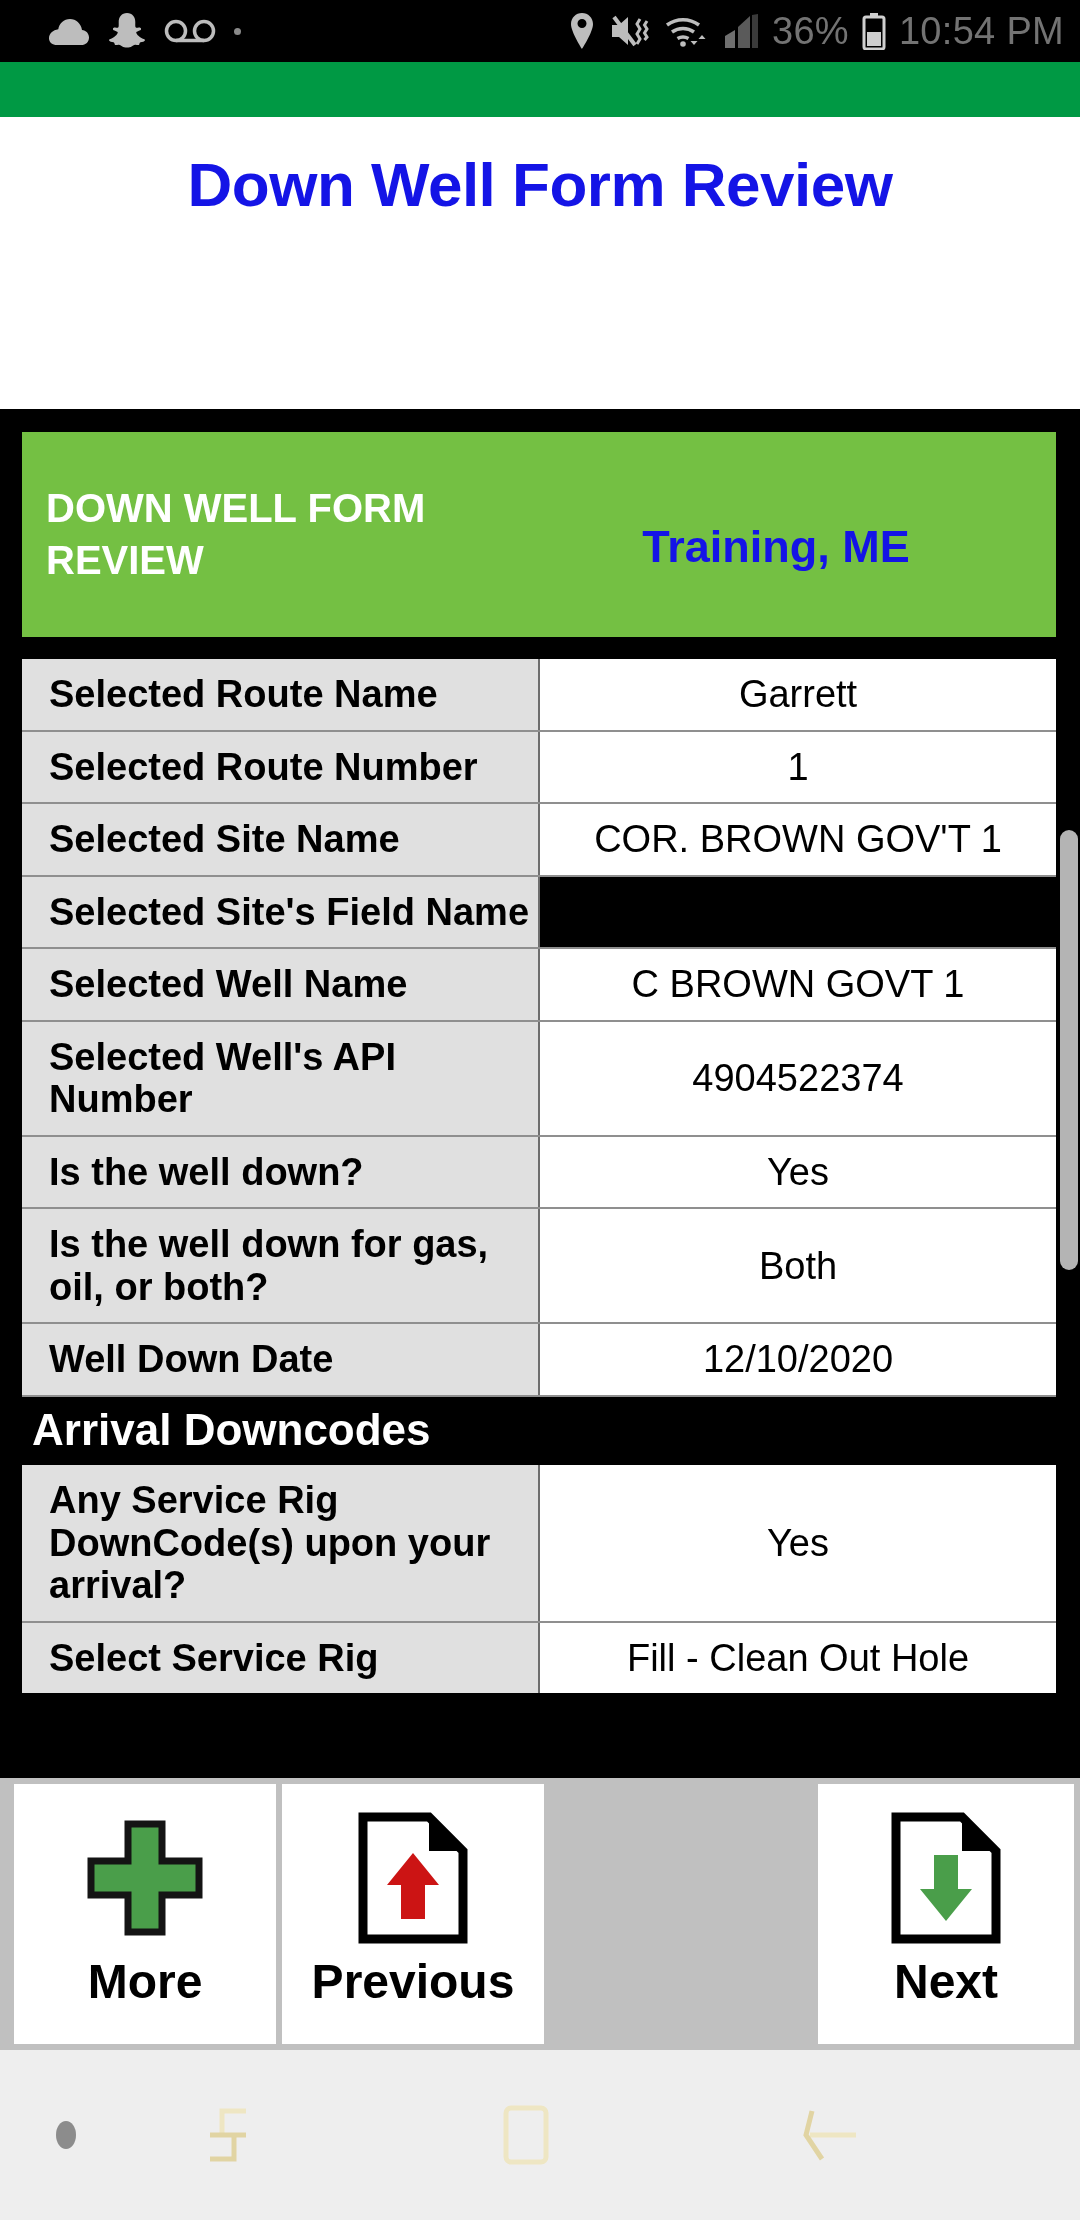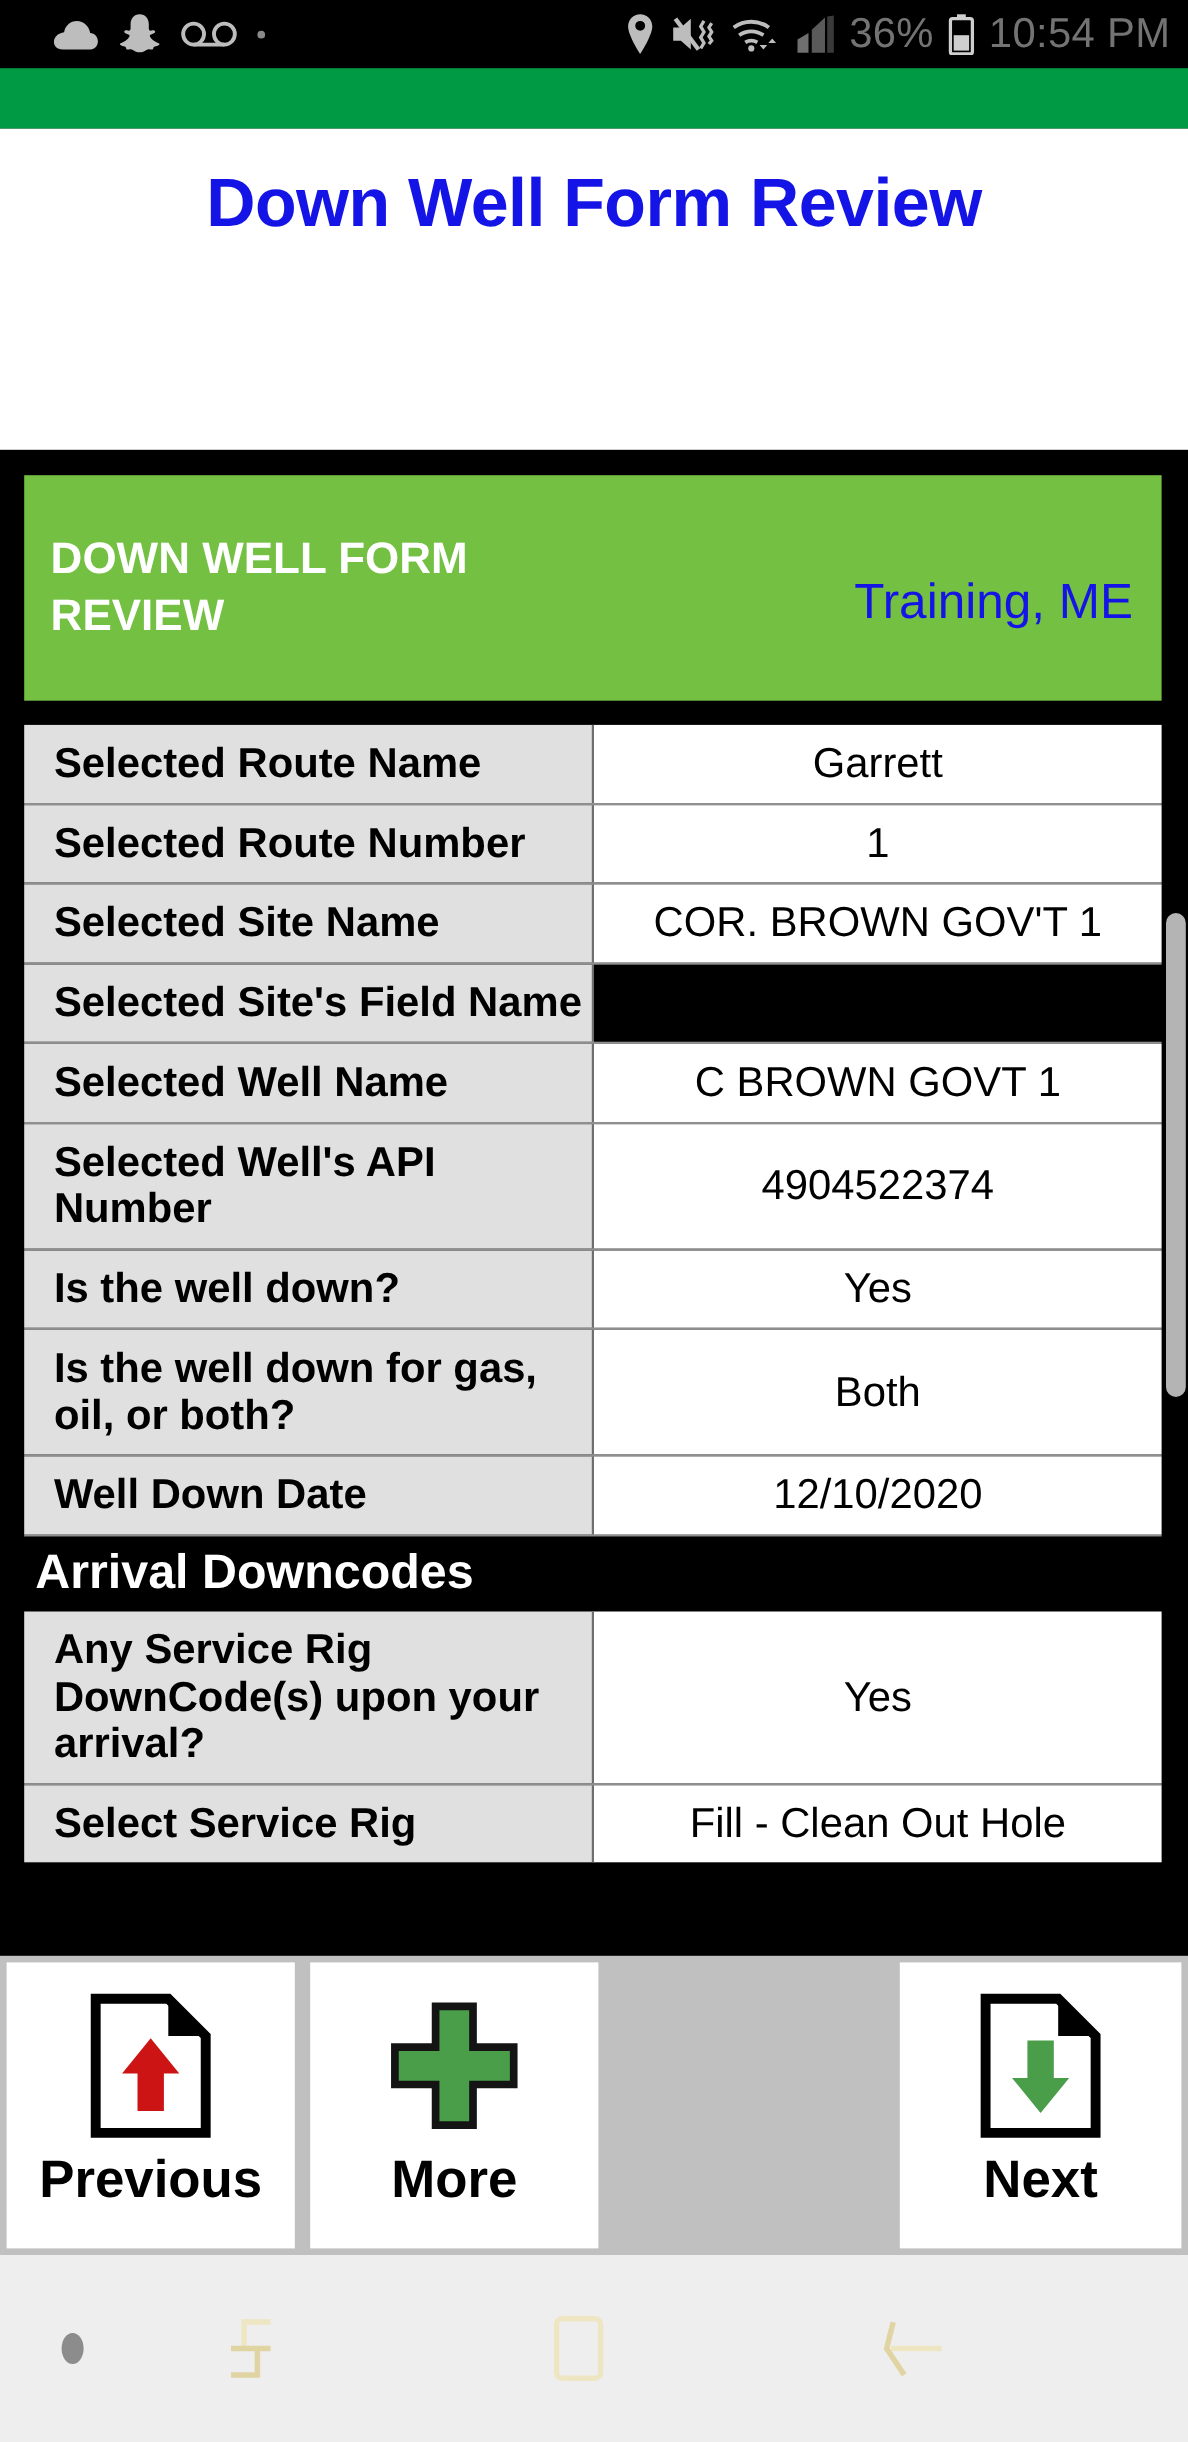--- a/index.html
+++ b/index.html
@@ -55,21 +55,21 @@
   
   #form-header {
     position:absolute; top:23px; left:22px; width:1034px; height:205px;
     background:#74c043; display:flex; align-items:center;
   }
   #form-header-title {
     width:500px; padding-left:24px; color:#ffffff; font-weight:bold;
     font-size:40px; line-height:1.28; text-align:left;
   }
   #form-header-location {
-    flex:1; text-align:right; color:#1414e6; font-weight:normal;
+    flex:1; text-align:center; color:#1414e6; font-weight:bold;
     font-size:45px; padding-right:26px;margin-top:24px;
   }
 
   
   #form-table {
     position:absolute; top:250px; left:22px; width:1034px;
   }
   .row { display:flex; width:100%; border-bottom:2px solid #8f8f8f; }
   .row:last-child { border-bottom:none; }
   .cell-label {
@@ -237,41 +237,41 @@
       <div class="row">
         <div class="cell-label">Select Service Rig</div>
         <div class="cell-value">Fill - Clean Out Hole</div>
       </div>
     </div>
 
   <div id="scrollbar-thumb"></div>
 </div>
 
 <div id="toolbar">
+
+  <div class="tool-btn" id="btn-more">
+    <div class="tool-icon">
+      <svg width="124" height="124" viewBox="0 0 124 124">
+        <path fill="#4a9e4a" stroke="#141414" stroke-width="7" d="M45 8h34v37h37v34H79v37H45V79H8V45h37z"></path>
+      </svg>
+    </div>
+    <div class="tool-label">More</div>
+  </div>
 
   <div class="tool-btn" id="btn-previous">
     <div class="tool-icon">
       <svg width="112" height="134" viewBox="0 0 112 134">
         <path fill="#ffffff" stroke="#000000" stroke-width="9" d="M6 6h66l34 34v88H6z"></path>
         <path fill="#000000" d="M72 6l34 34H72z"></path>
         <path fill="#cc1414" d="M56 42L82 74H68v34H44V74H30z"></path>
       </svg>
     </div>
     <div class="tool-label">Previous</div>
   </div>
 
-  <div class="tool-btn" id="btn-more">
-    <div class="tool-icon">
-      <svg width="124" height="124" viewBox="0 0 124 124">
-        <path fill="#4a9e4a" stroke="#141414" stroke-width="7" d="M45 8h34v37h37v34H79v37H45V79H8V45h37z"></path>
-      </svg>
-    </div>
-    <div class="tool-label">More</div>
-  </div>
-
   <div id="btn-spacer"></div>
 
   <div class="tool-btn" id="btn-next">
     <div class="tool-icon">
       <svg width="112" height="134" viewBox="0 0 112 134">
         <path fill="#ffffff" stroke="#000000" stroke-width="9" d="M6 6h66l34 34v88H6z"></path>
         <path fill="#000000" d="M72 6l34 34H72z"></path>
         <path fill="#4a9e4a" d="M56 110L30 78h14V44h24v34h14z"></path>
       </svg>
     </div>

